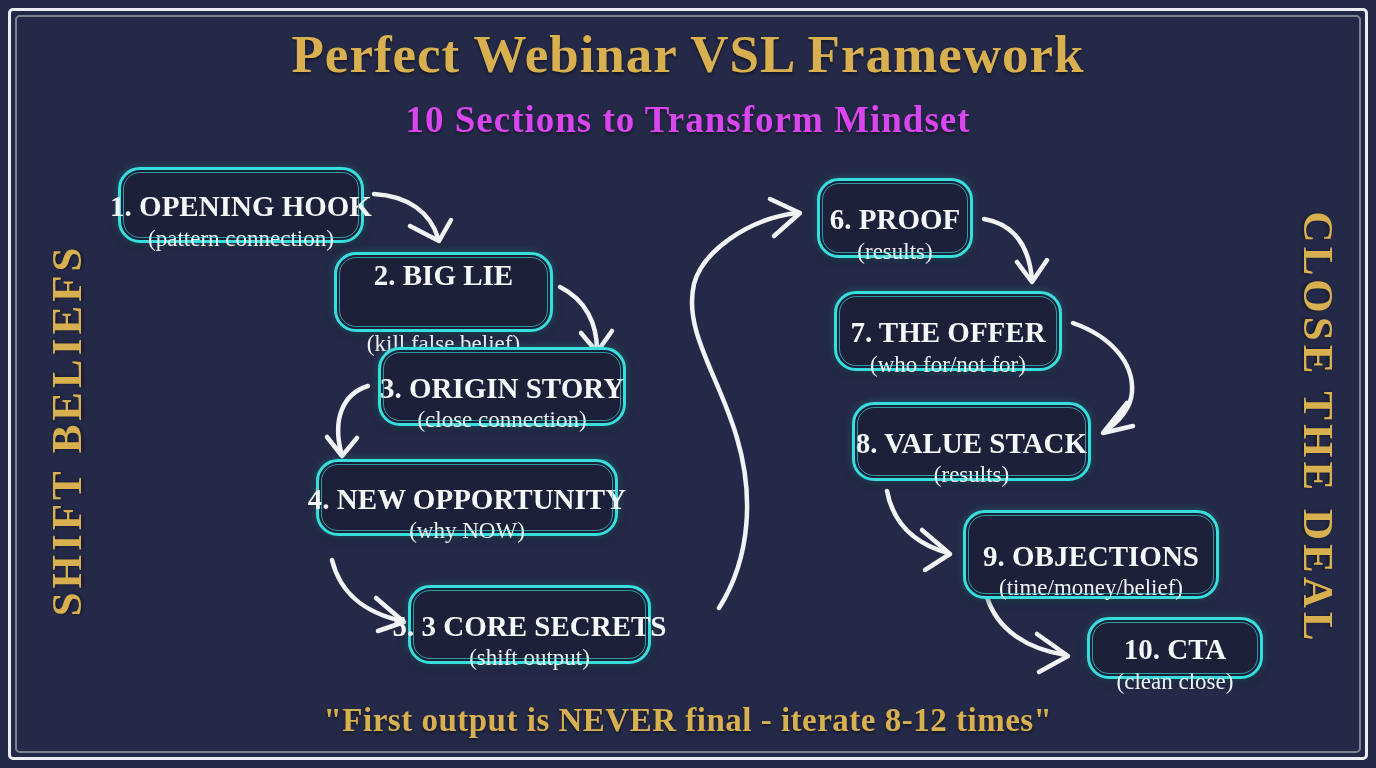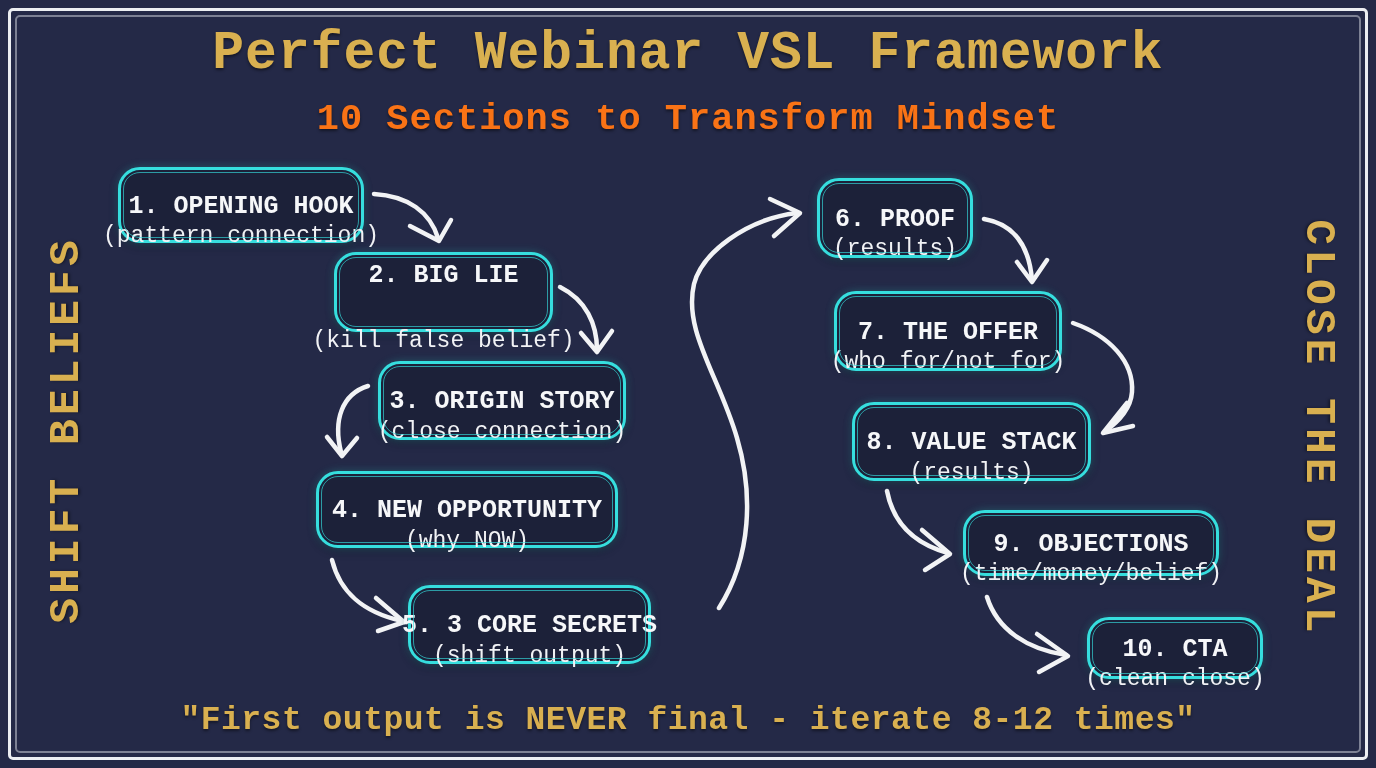--- a/index.html
+++ b/index.html
@@ -1,33 +1,33 @@
 <!DOCTYPE html>
 <html><head>
 <meta charset="utf-8">
 <style>
   html,body{margin:0;padding:0;background:#242947;}
   .canvas{
     position:relative;width:1376px;height:768px;overflow:hidden;
     background:#242947;
-    font-family:Liberation Mono, monospace;
+    font-family:Liberation Serif, serif;
   }
   
   .frame-outer{position:absolute;inset:8px;border:3px solid #eceef2;border-radius:5px;pointer-events:none;}
   .frame-inner{position:absolute;inset:15px;border:2px solid rgba(236,238,242,.45);border-radius:5px;pointer-events:none;}
 
   
   .title{
     position:absolute;top:24px;left:0;width:100%;text-align:center;
     font-size:53px;font-weight:bold;color:#d9b050;letter-spacing:1px;
     text-shadow:0 2px 3px rgba(0,0,0,.45);
   }
   .subtitle{
     position:absolute;top:98px;left:0;width:100%;text-align:center;
-    font-size:37px;font-weight:bold;color:#f97316;letter-spacing:1px;
+    font-size:37px;font-weight:bold;color:#d946ef;letter-spacing:1px;
     text-shadow:0 2px 3px rgba(0,0,0,.45);
   }
 
   
   .side{
     position:absolute;font-size:43px;font-weight:bold;color:#d9b050;
     letter-spacing:4px;white-space:nowrap;text-align:center;
     text-shadow:0 2px 3px rgba(0,0,0,.4);
   }
   .side-left{width:500px;height:60px;left:-178px;top:400px;transform:rotate(-90deg);}
@@ -37,31 +37,31 @@
   .node{
     position:absolute;box-sizing:border-box;
     background:#1c2139;border:3px solid #36dede;border-radius:22px;
     display:flex;flex-direction:column;align-items:center;justify-content:center;
     box-shadow:0 0 8px rgba(54,222,222,.28), 0 3px 8px rgba(0,0,0,.35);
   }
   .node::after{ 
     content:"";position:absolute;inset:2px;border:1.5px solid rgba(54,222,222,.65);
     border-radius:17px;pointer-events:none;
   }
-  .node .l1{font-size:25px;font-weight:bold;color:#f6f7f9;line-height:1.22;white-space:nowrap;margin-top:32px;}
+  .node .l1{font-size:29px;font-weight:bold;color:#f6f7f9;line-height:1.22;white-space:nowrap;margin-top:32px;}
   .node .l2{font-size:23px;color:#f1f2f5;line-height:1.22;white-space:nowrap;}
   .n1{left:118px;top:167px;width:246px;height:76px;}
   .n2{left:334px;top:252px;width:219px;height:80px;gap:36px;}
-  .n3{left:378px;top:361px;width:248px;height:79px;}
-  .n4{left:316px;top:471px;width:302px;height:77px;}
+  .n3{left:378px;top:347px;width:248px;height:79px;}
+  .n4{left:316px;top:459px;width:302px;height:77px;}
   .n5{left:408px;top:585px;width:243px;height:79px;}
   .n6{left:817px;top:178px;width:156px;height:80px;}
   .n7{left:834px;top:291px;width:228px;height:80px;}
   .n8{left:852px;top:402px;width:239px;height:79px;}
-  .n9{left:963px;top:510px;width:256px;height:66px;}
+  .n9{left:963px;top:510px;width:256px;height:89px;}
   .n10{left:1087px;top:617px;width:176px;height:62px;}
 
   
   .arrows{position:absolute;inset:0;width:100%;height:100%;pointer-events:none;}
   .arrows path{fill:none;stroke:#f2f3f5;stroke-width:4.5;stroke-linecap:round;stroke-linejoin:round;}
 
   
   .quote{
     position:absolute;top:702px;left:0;width:100%;text-align:center;
     font-size:33px;font-weight:bold;color:#d9b050;letter-spacing:.5px;

